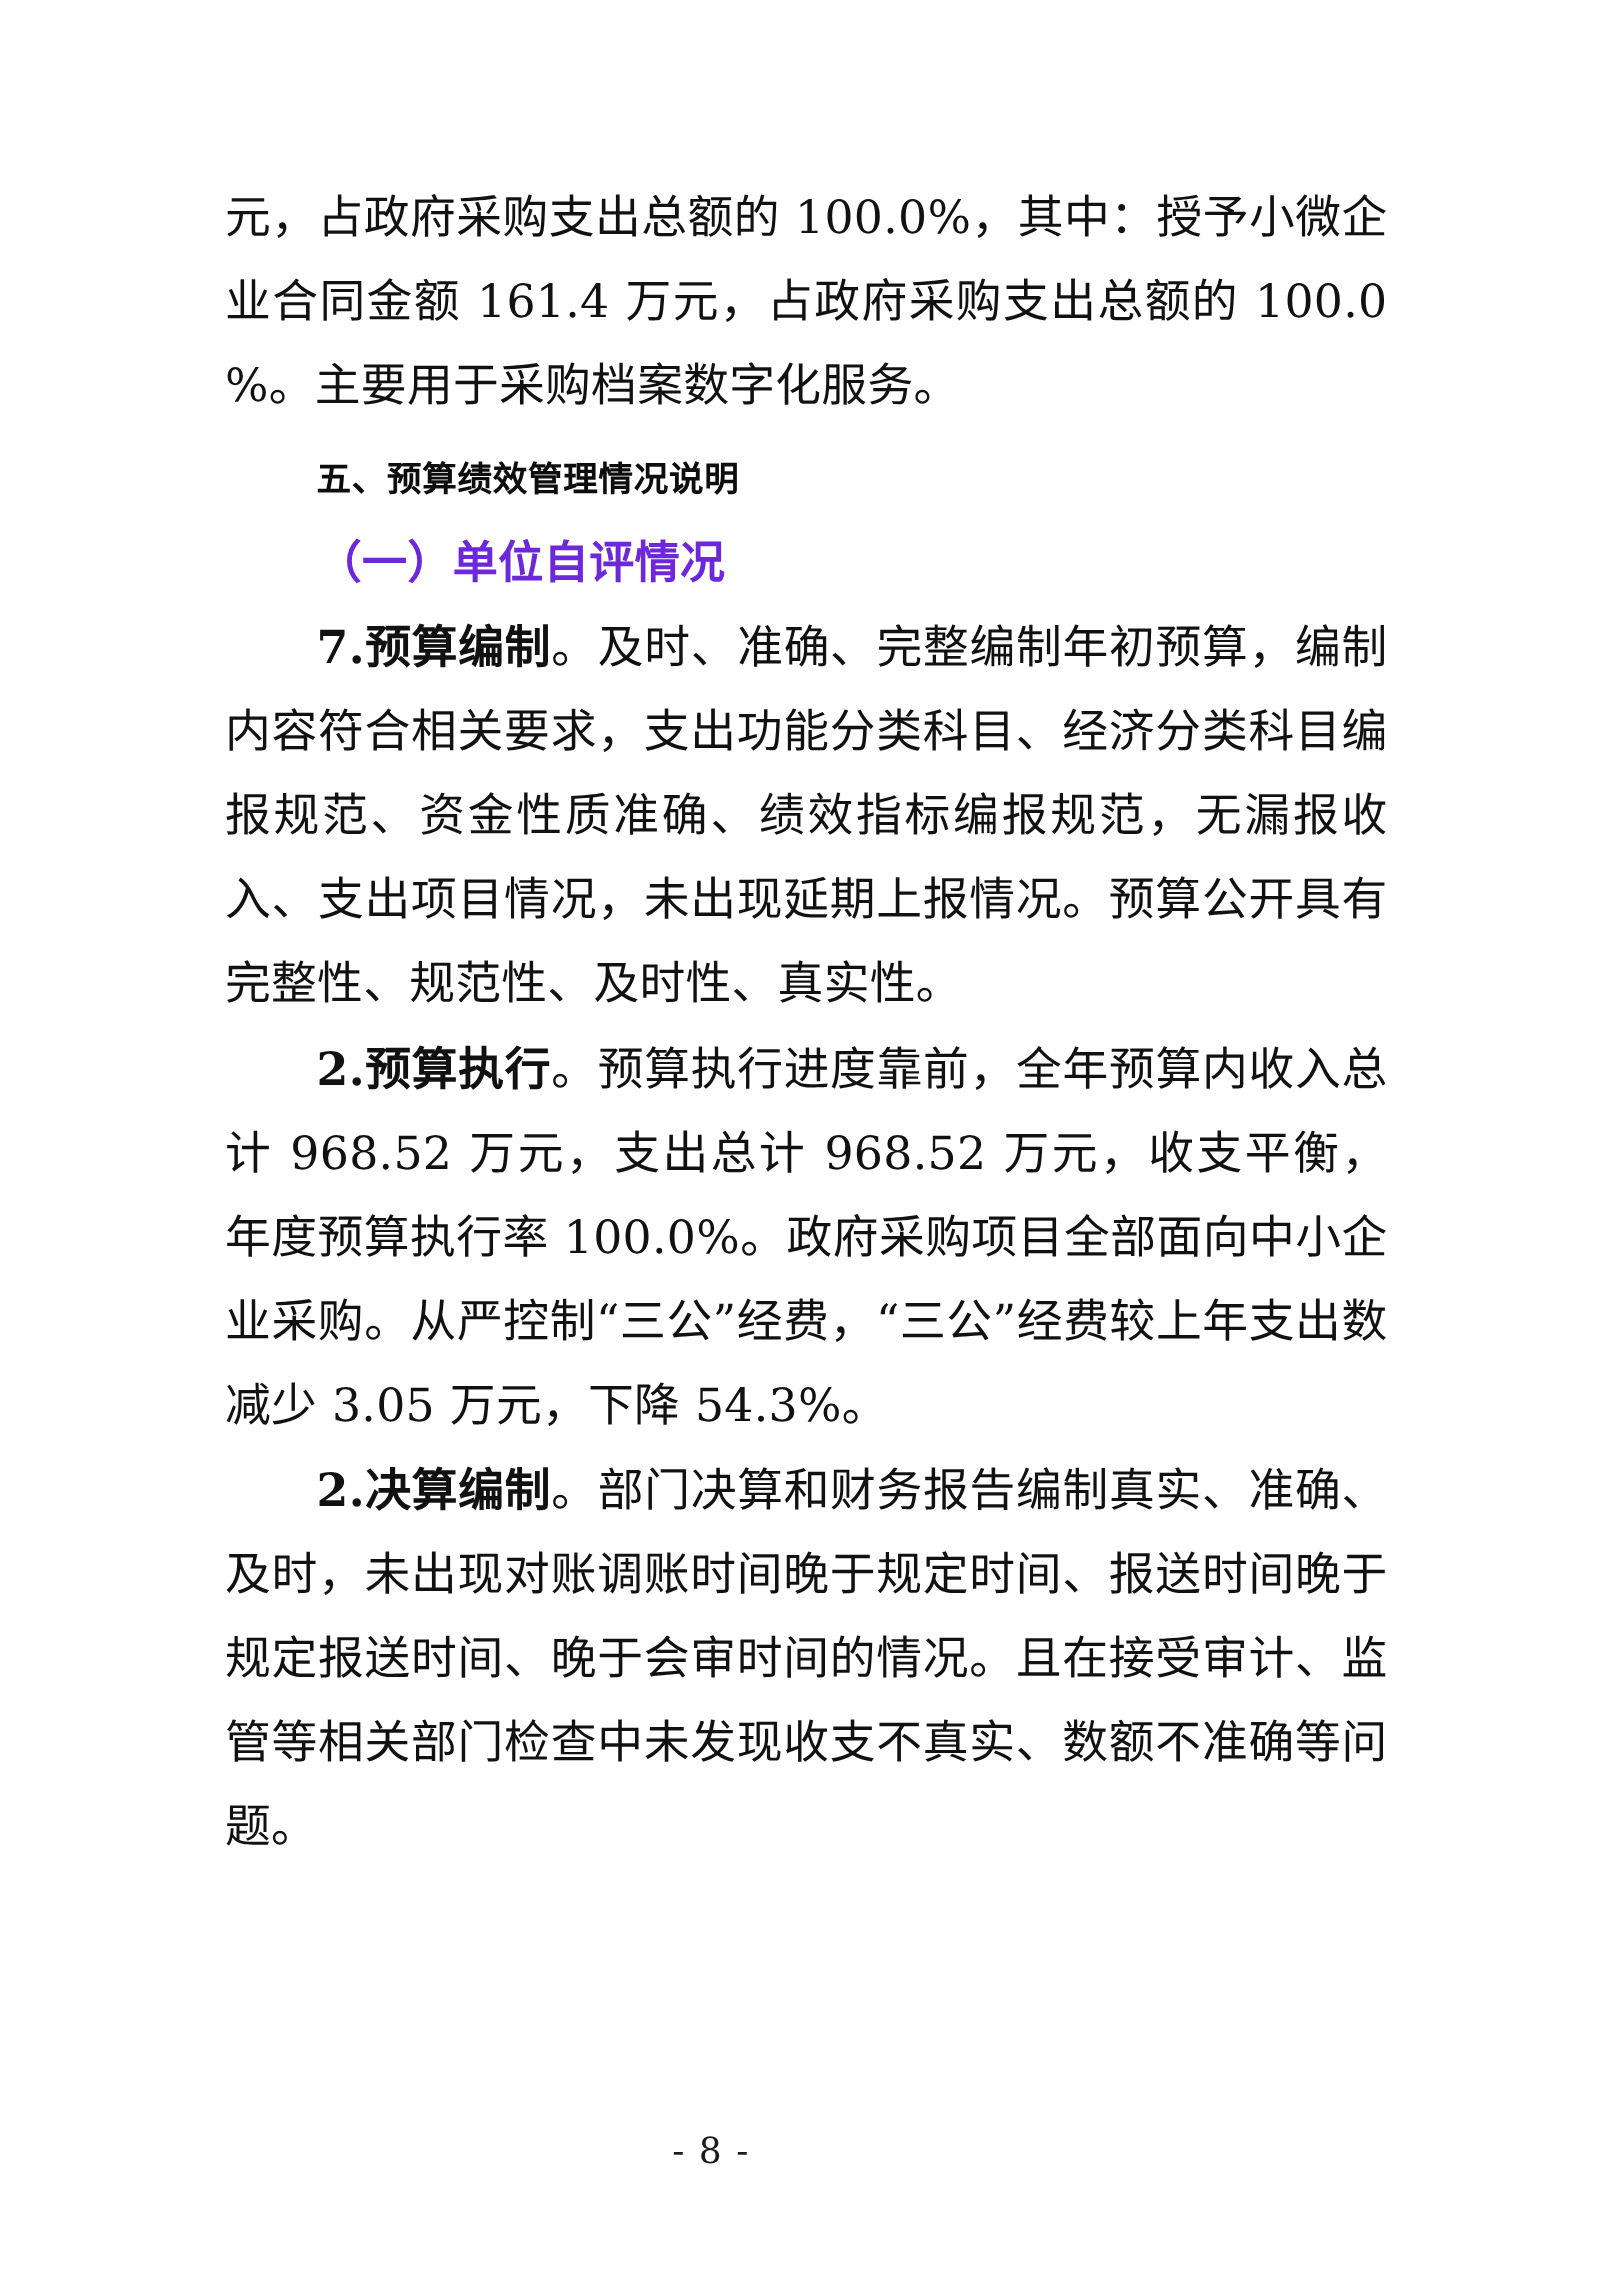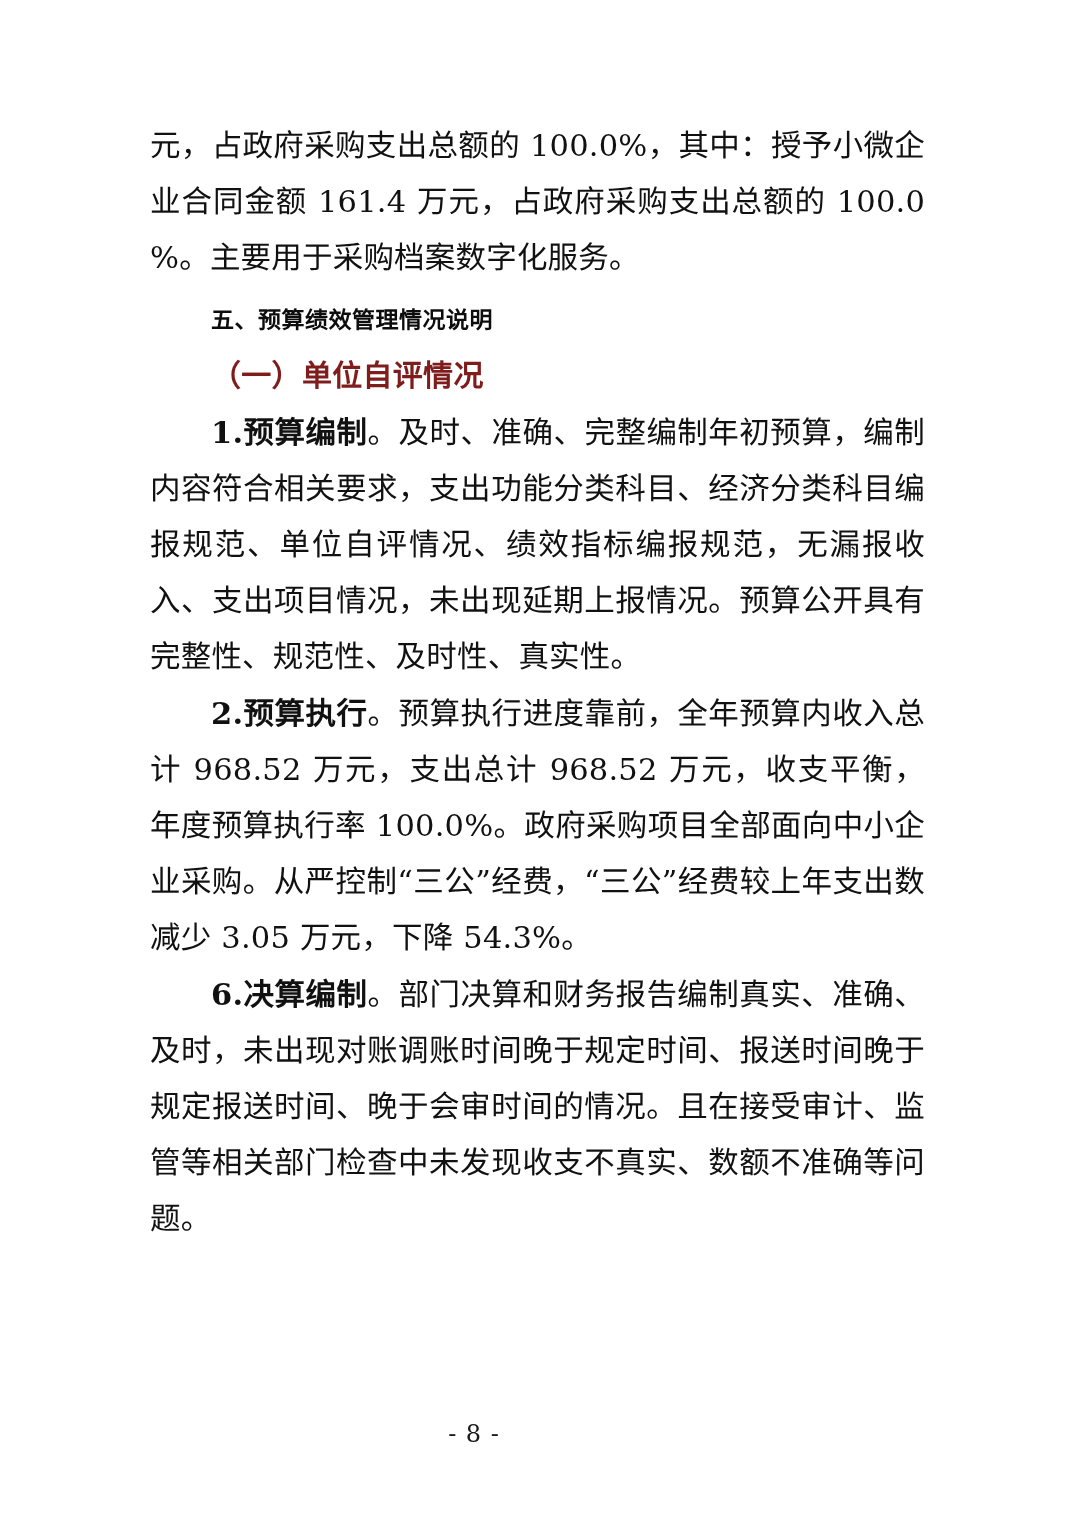--- a/index.html
+++ b/index.html
@@ -45,21 +45,21 @@
     color: #0d0d0d;
     font-weight: bold;
     margin: 0;
     text-indent: 61px;
     letter-spacing: 0.5px;
   }
   .subheading {
     font-family: "DejaVu Serif", "Liberation Serif", serif;
     font-size: 30px;
     line-height: 56px;
-    color: #7f1d1d;
+    color: #6d28d9;
     font-weight: bold;
     margin: 0;
     text-indent: 61px;
     letter-spacing: 0.3px;
   }
   .bold-run {
     font-weight: bold;
   }
   .spacer-sm { height: 6px; }
   .footer {
@@ -83,27 +83,27 @@
     <p class="para">元，占政府采购支出总额的 100.0%，其中：授予小微企业合同金额 161.4 万元，占政府采购支出总额的 100.0 %。主要用于采购档案数字化服务。</p>
 
     <div class="spacer-sm"></div>
 
     <p class="heading">五、预算绩效管理情况说明</p>
 
     <p class="subheading">（一）单位自评情况</p>
 
 
     <p class="para indent">
-      <span class="bold-run">1.预算编制</span><span>。及时、准确、完整编制年初预算，编制内容符合相关要求，支出功能分类科目、经济分类科目编报规范、单位自评情况、绩效指标编报规范，无漏报收入、支出项目情况，未出现延期上报情况。预算公开具有完整性、规范性、及时性、真实性。</span>
+      <span class="bold-run">7.预算编制</span><span>。及时、准确、完整编制年初预算，编制内容符合相关要求，支出功能分类科目、经济分类科目编报规范、资金性质准确、绩效指标编报规范，无漏报收入、支出项目情况，未出现延期上报情况。预算公开具有完整性、规范性、及时性、真实性。</span>
     </p>
 
     <p class="para indent">
       <span class="bold-run">2.预算执行</span><span>。预算执行进度靠前，全年预算内收入总计 968.52 万元，支出总计 968.52 万元，收支平衡，年度预算执行率 100.0%。政府采购项目全部面向中小企业采购。从严控制“三公”经费，“三公”经费较上年支出数减少 3.05 万元，下降 54.3%。</span>
     </p>
 
     <p class="para indent">
-      <span class="bold-run">6.决算编制</span><span>。部门决算和财务报告编制真实、准确、及时，未出现对账调账时间晚于规定时间、报送时间晚于规定报送时间、晚于会审时间的情况。且在接受审计、监管等相关部门检查中未发现收支不真实、数额不准确等问题。</span>
+      <span class="bold-run">2.决算编制</span><span>。部门决算和财务报告编制真实、准确、及时，未出现对账调账时间晚于规定时间、报送时间晚于规定报送时间、晚于会审时间的情况。且在接受审计、监管等相关部门检查中未发现收支不真实、数额不准确等问题。</span>
     </p>
 
   </div>
 
   <div class="footer">- 8 -</div>
 </div>
 
 </body></html>

